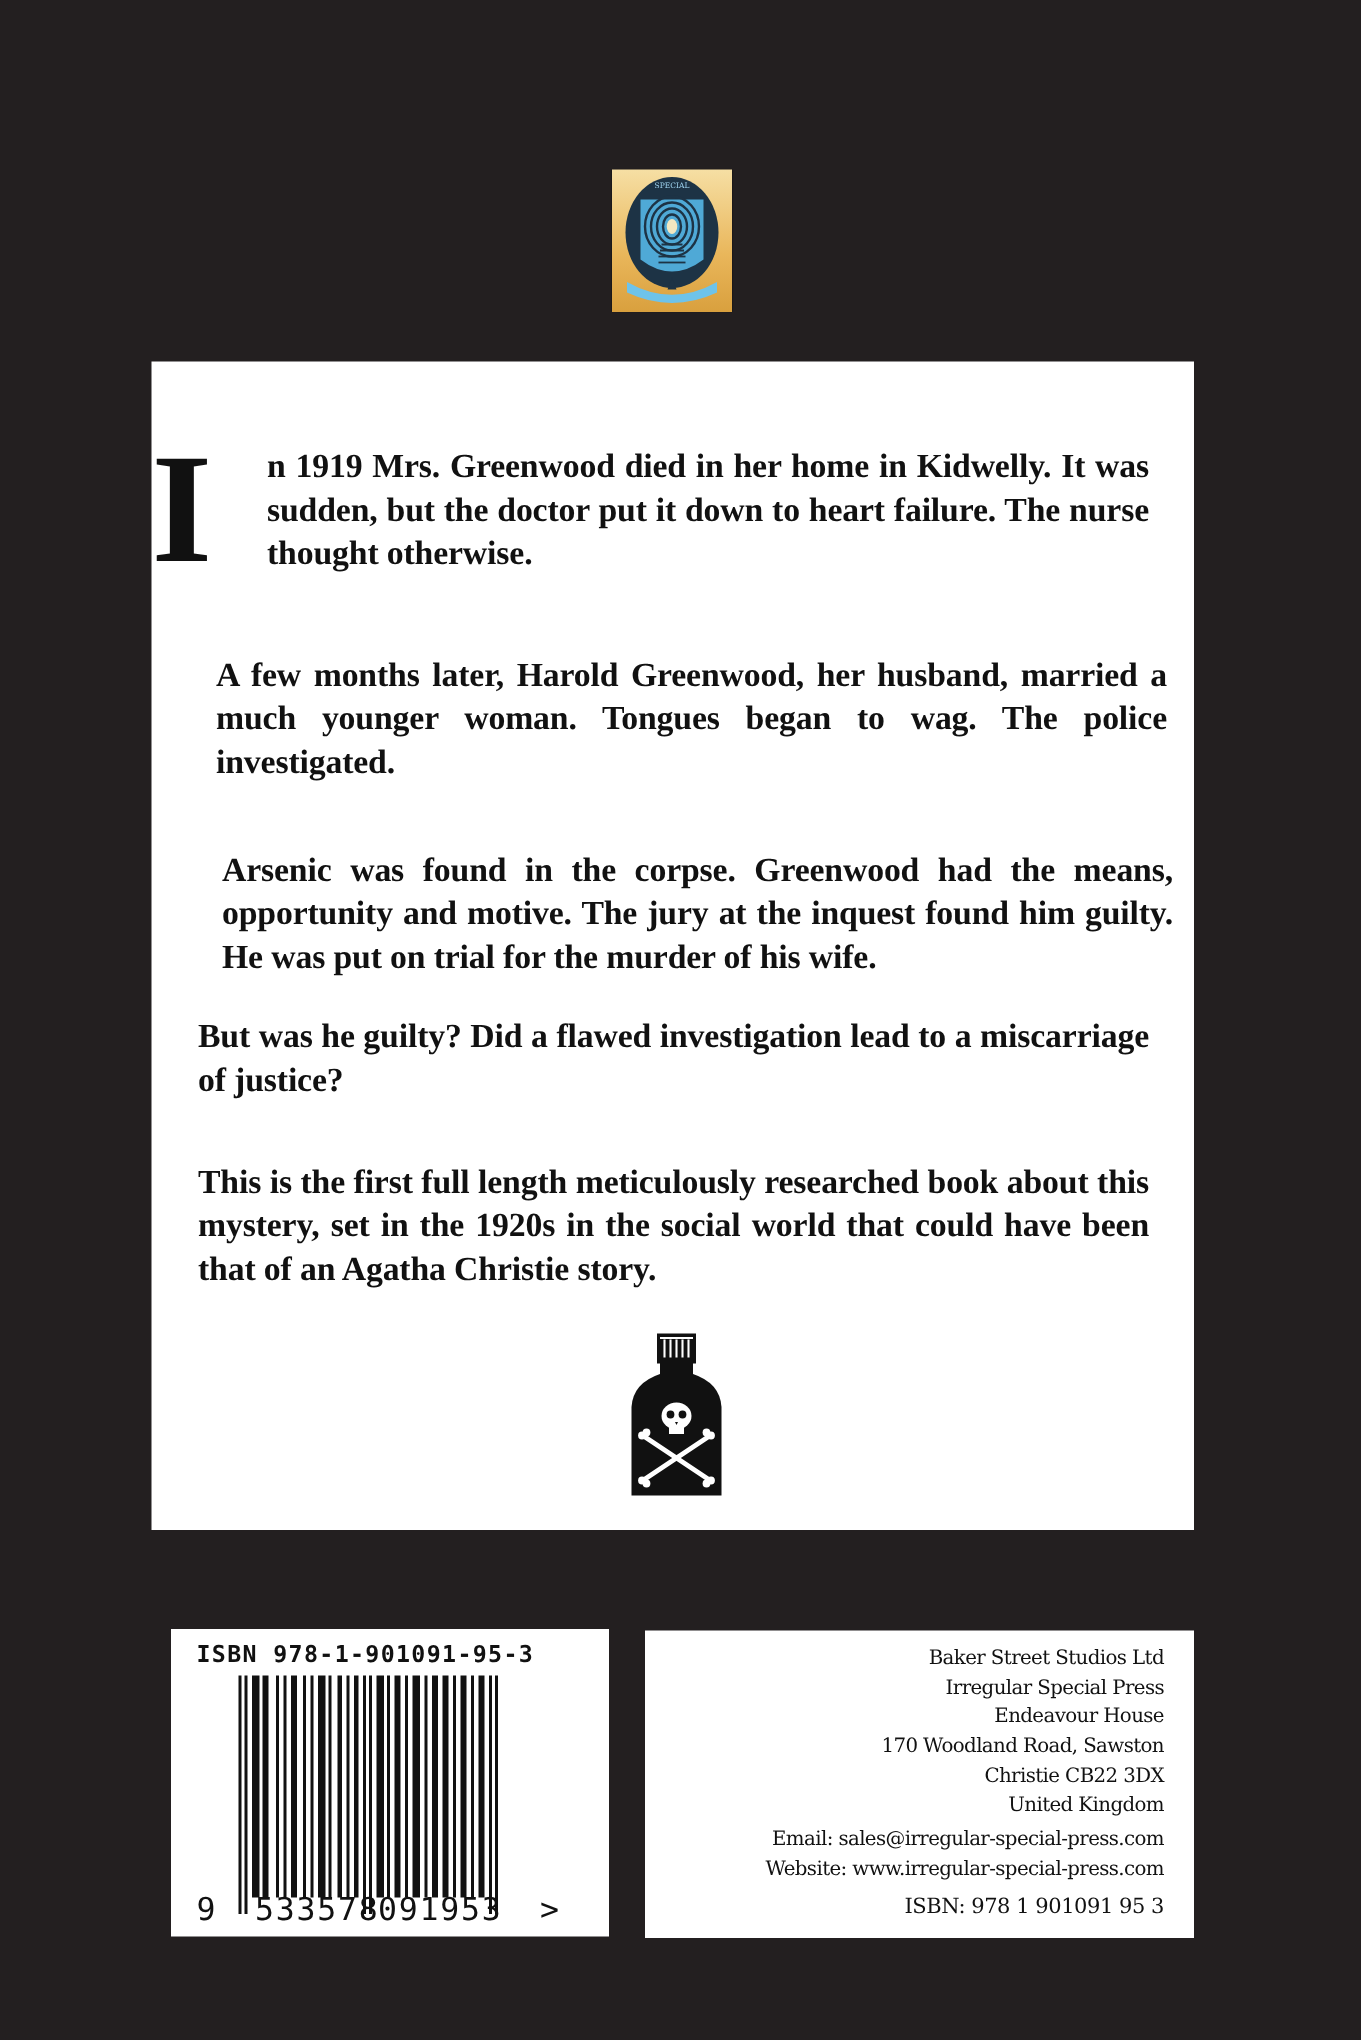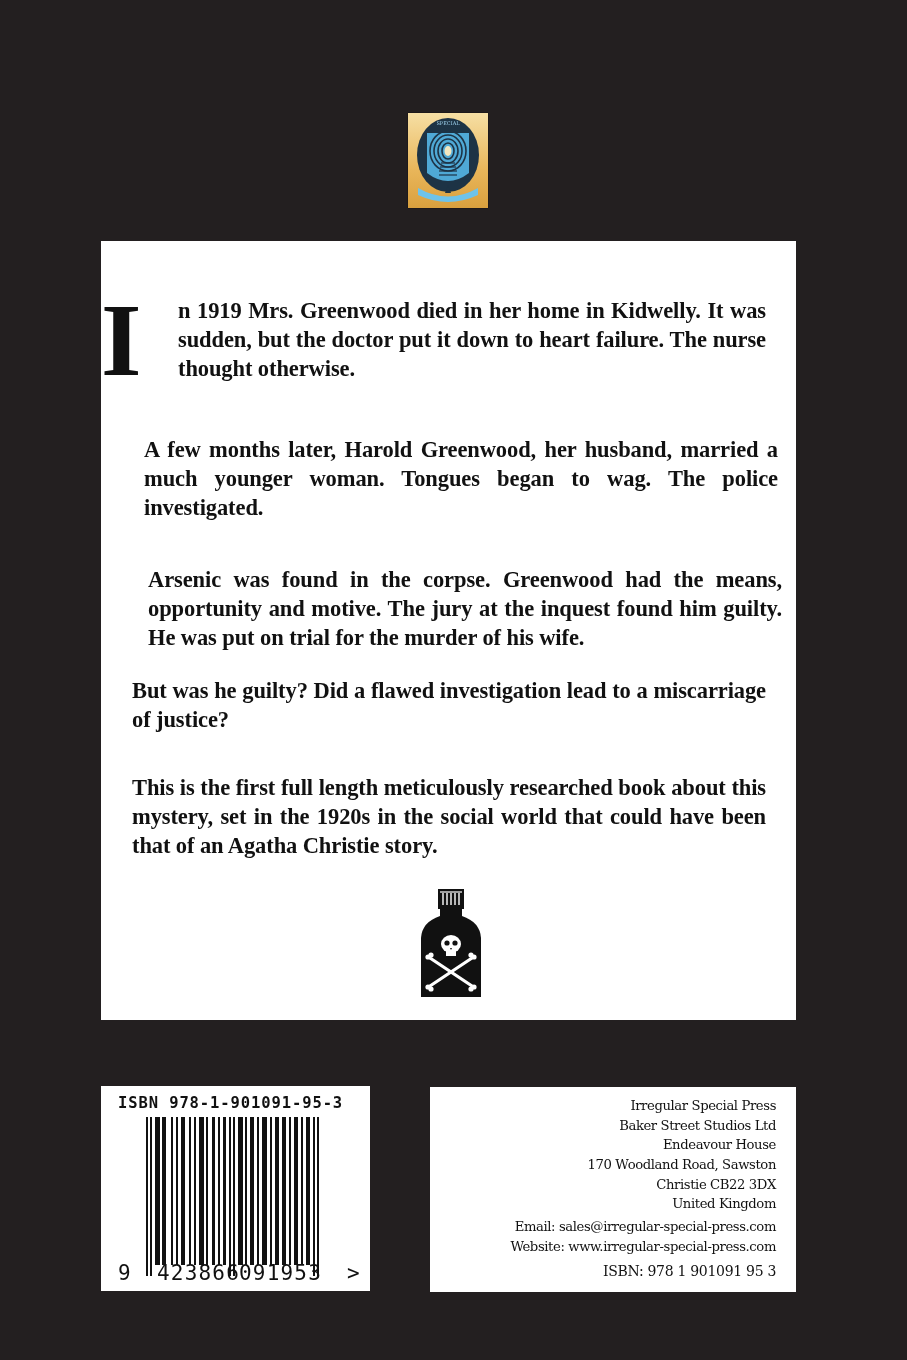--- a/index.html
+++ b/index.html
@@ -30,22 +30,23 @@
     font-size:104px; line-height:84px; color:#111; letter-spacing:0;
   }
   .p2 { top:182px; }
   .p3 { top:308px; }
   .p4 { top:435px; }
   .p5 { top:532px; }
   .poison {
     position:absolute; left:315px; top:645px; width:70px; height:115px;
   }
   .barcode-panel {
-    position:absolute; left:101px; top:1086px; width:269px; height:205px;
+    position:absolute; left:114px; top:1086px; width:269px; height:205px;
     background:#ffffff;
+    padding-left:23px;
   }
   .isbn-top {
     position:absolute; left:17px; top:8px;
     font-family:"DejaVu Sans Mono", monospace; font-weight:bold;
     font-size:15.5px; letter-spacing:0.9px; color:#111;
   }
   .bars { position:absolute; left:0; top:0; }
   .isbn-digits {
     position:absolute; top:176px;
     font-family:"DejaVu Sans Mono", monospace;
@@ -177,29 +178,29 @@
       <rect x="188" y="31" width="2" height="148"></rect>
       <rect x="193" y="31" width="4" height="148"></rect>
       <rect x="200" y="31" width="2" height="148"></rect>
       <rect x="205" y="31" width="4" height="148"></rect>
 
       <rect x="212" y="31" width="2" height="159"></rect>
       <rect x="216" y="31" width="2" height="159"></rect>
     </g>
   </svg>
   <span class="isbn-digits d-first">9</span>
-  <span class="isbn-digits d-left">423866</span>
+  <span class="isbn-digits d-left">533578</span>
   <span class="isbn-digits d-right">091953</span>
   <span class="isbn-digits d-arrow">&gt;</span>
 </div>
 
 <div class="pub-panel">
   <div class="pub-lines">
+    <div class="pub-line">Baker Street Studios Ltd</div>
     <div class="pub-line">Irregular Special Press</div>
-    <div class="pub-line">Baker Street Studios Ltd</div>
     <div class="pub-line">Endeavour House</div>
     <div class="pub-line">170 Woodland Road, Sawston</div>
     <div class="pub-line">Christie CB22 3DX</div>
     <div class="pub-line">United Kingdom</div>
     <div class="pub-line email">Email: sales@irregular-special-press.com</div>
     <div class="pub-line">Website: www.irregular-special-press.com</div>
     <div class="pub-line isbn">ISBN: 978 1 901091 95 3</div>
   </div>
 </div>
 

